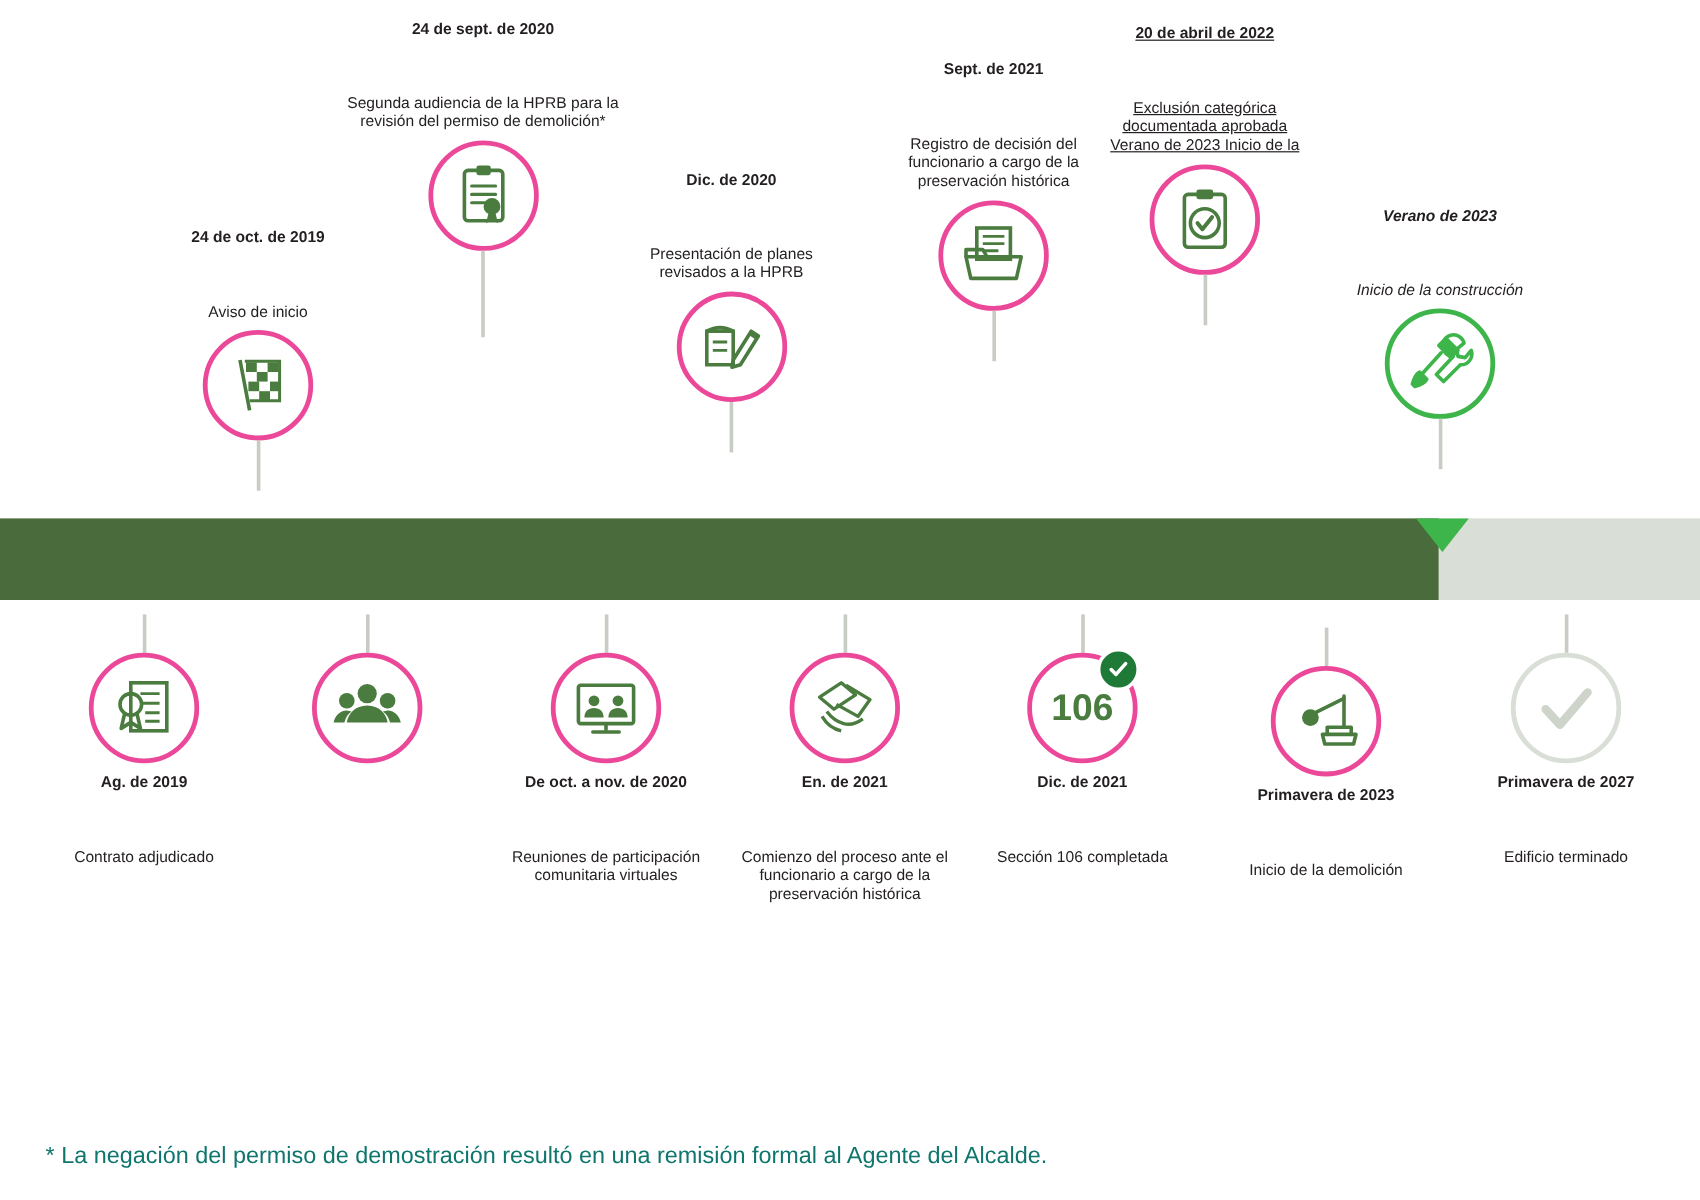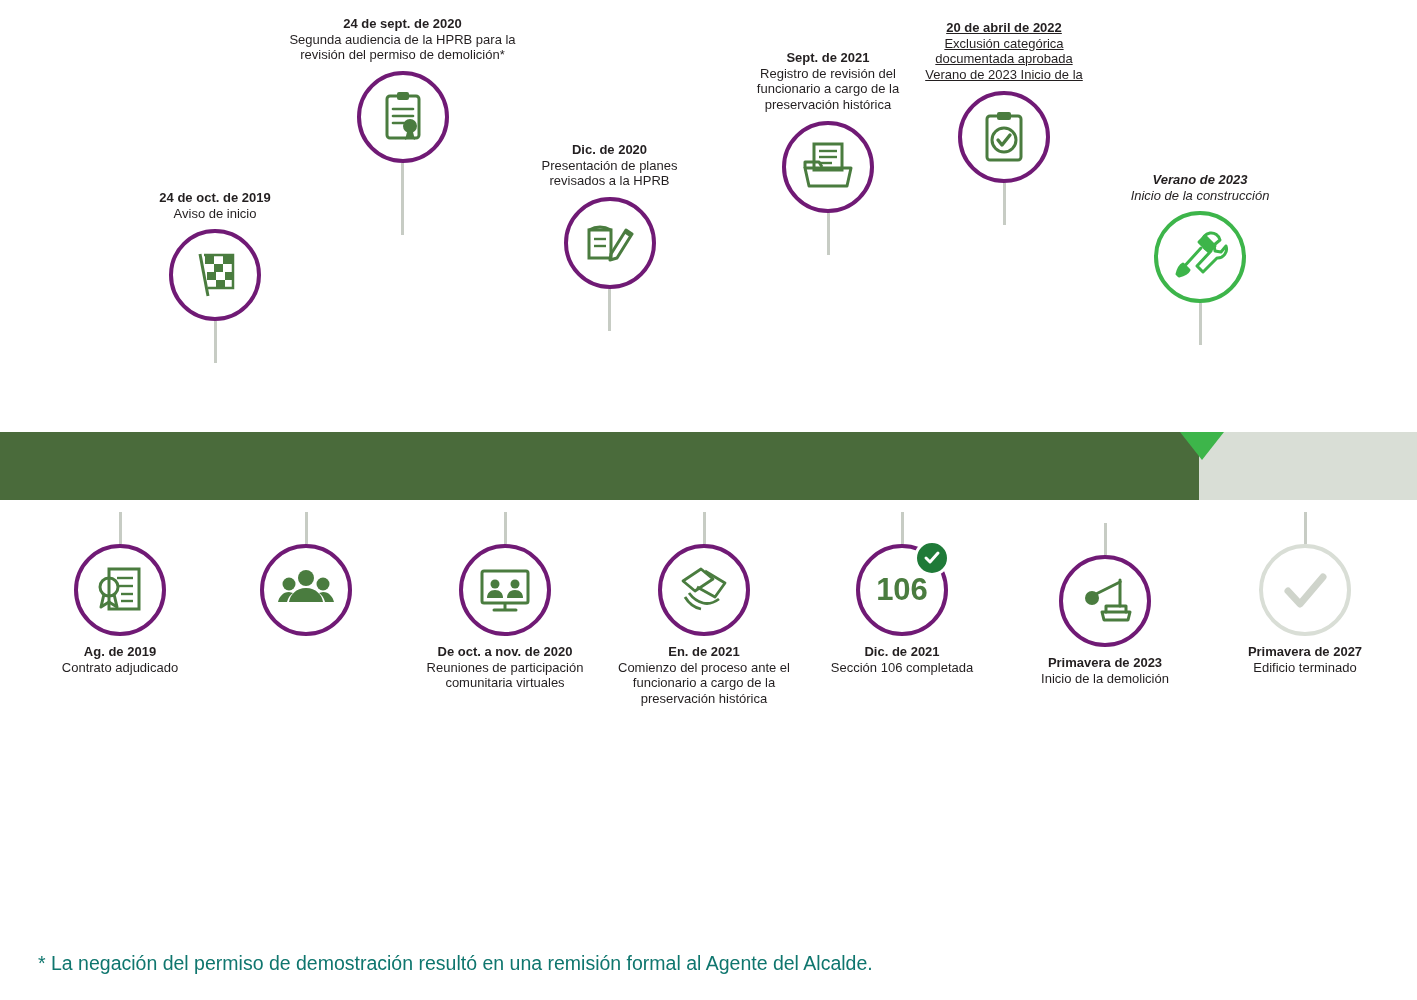--- a/index.html
+++ b/index.html
@@ -54,27 +54,28 @@
   .label {
     font-size: 13px;
     line-height: 1.21;
   }
   .label .date {
     font-weight: bold;
     display: block;
   }
   .label .desc {
     display: block;
+    margin-top: 46px;
   }
 
   .icon-circle {
     width: 92px;
     height: 92px;
     border-radius: 50%;
-    border: 4px solid #701a75;
+    border: 4px solid #ec4899;
     box-sizing: border-box;
     display: flex;
     align-items: center;
     justify-content: center;
     margin: 0 auto;
     background: #ffffff;
   }
   .icon-circle.bright { border-color: #3db54a; }
   .icon-circle.muted  { border-color: #d9ded6; }
 
@@ -172,21 +173,21 @@
       <path d="M30 40 L45 16 L51 20 L36 44 L29 46 Z" fill="none" stroke="#4a7c3f" stroke-width="3" stroke-linejoin="round"></path>
       <path d="M44 18 l6 4" stroke="#4a7c3f" stroke-width="3"></path>
     </svg>
   </div>
   <div class="stem"></div>
 </div>
 
 <div class="item top" style="left:742px; top:50px; width:172px;">
   <div class="label">
     <span class="date">Sept. de 2021</span>
-    <span class="desc">Registro de revisión del funcionario a cargo de la preservación histórica</span>
+    <span class="desc">Registro de decisión del funcionario a cargo de la preservación histórica</span>
   </div>
   <div class="icon-circle">
     <svg width="58" height="58" viewBox="0 0 58 58" aria-hidden="true">
       <rect x="15" y="6" width="28" height="26" fill="none" stroke="#4a7c3f" stroke-width="3"></rect>
       <g stroke="#4a7c3f" stroke-width="2.4">
         <line x1="20" y1="13" x2="38" y2="13"></line>
         <line x1="20" y1="19" x2="38" y2="19"></line>
         <line x1="20" y1="25" x2="33" y2="25"></line>
       </g>
       <path d="M6 30 L52 30 L48 48 L10 48 Z" fill="none" stroke="#4a7c3f" stroke-width="3" stroke-linejoin="round"></path>

